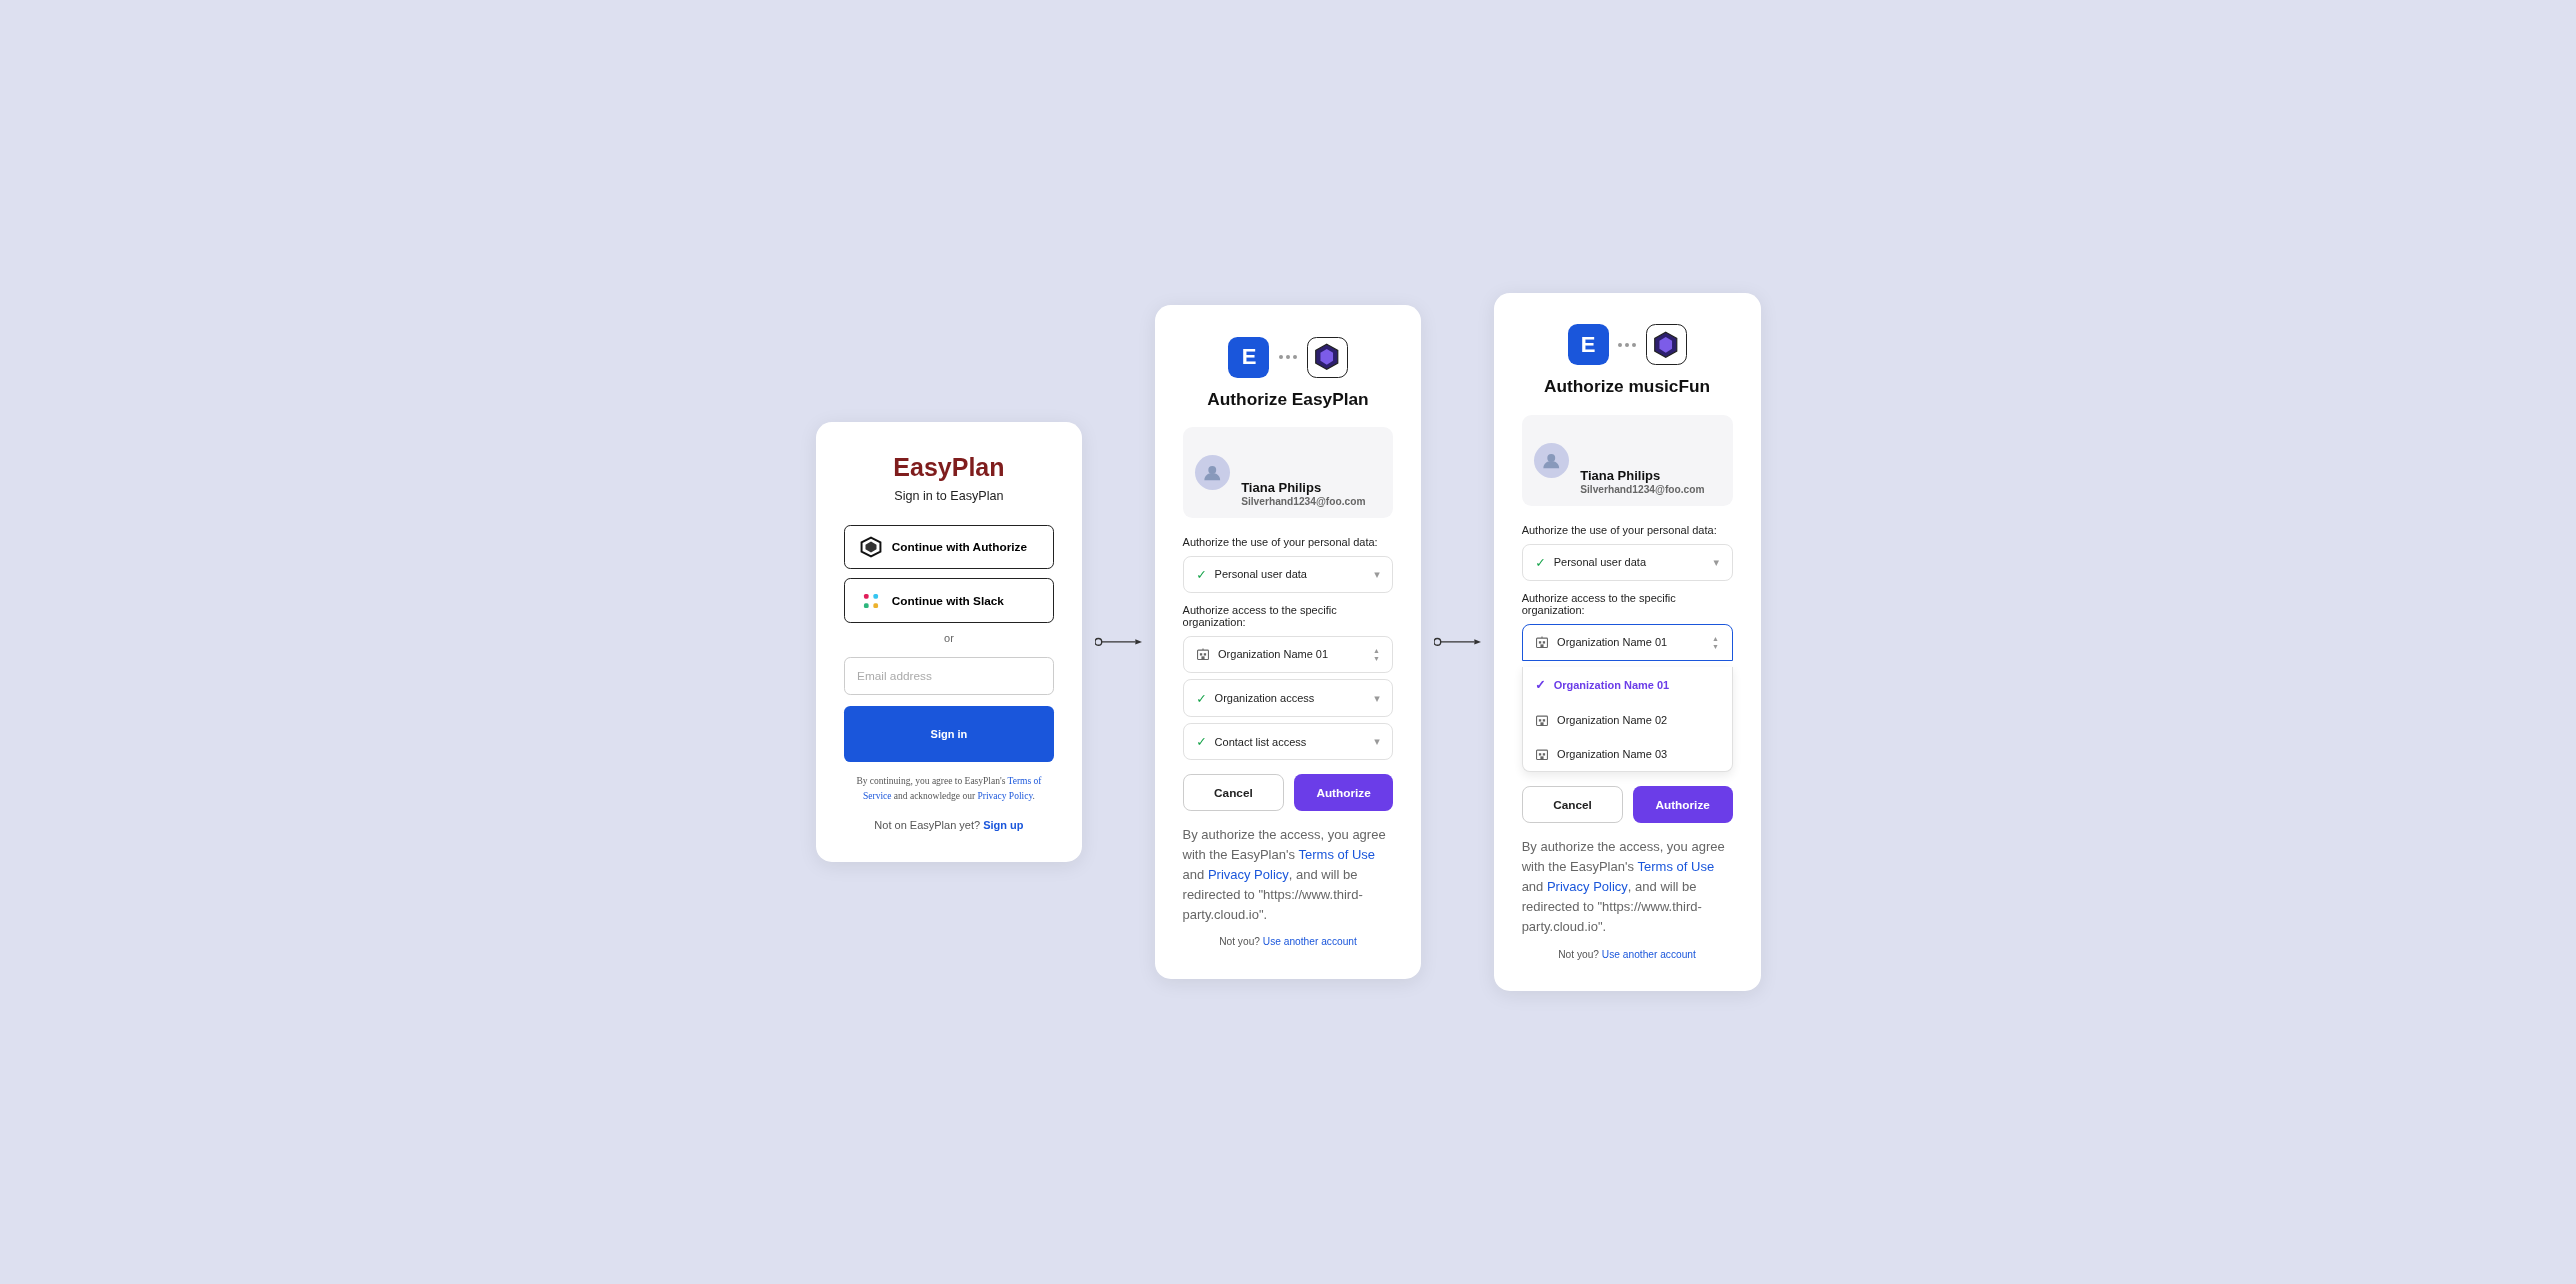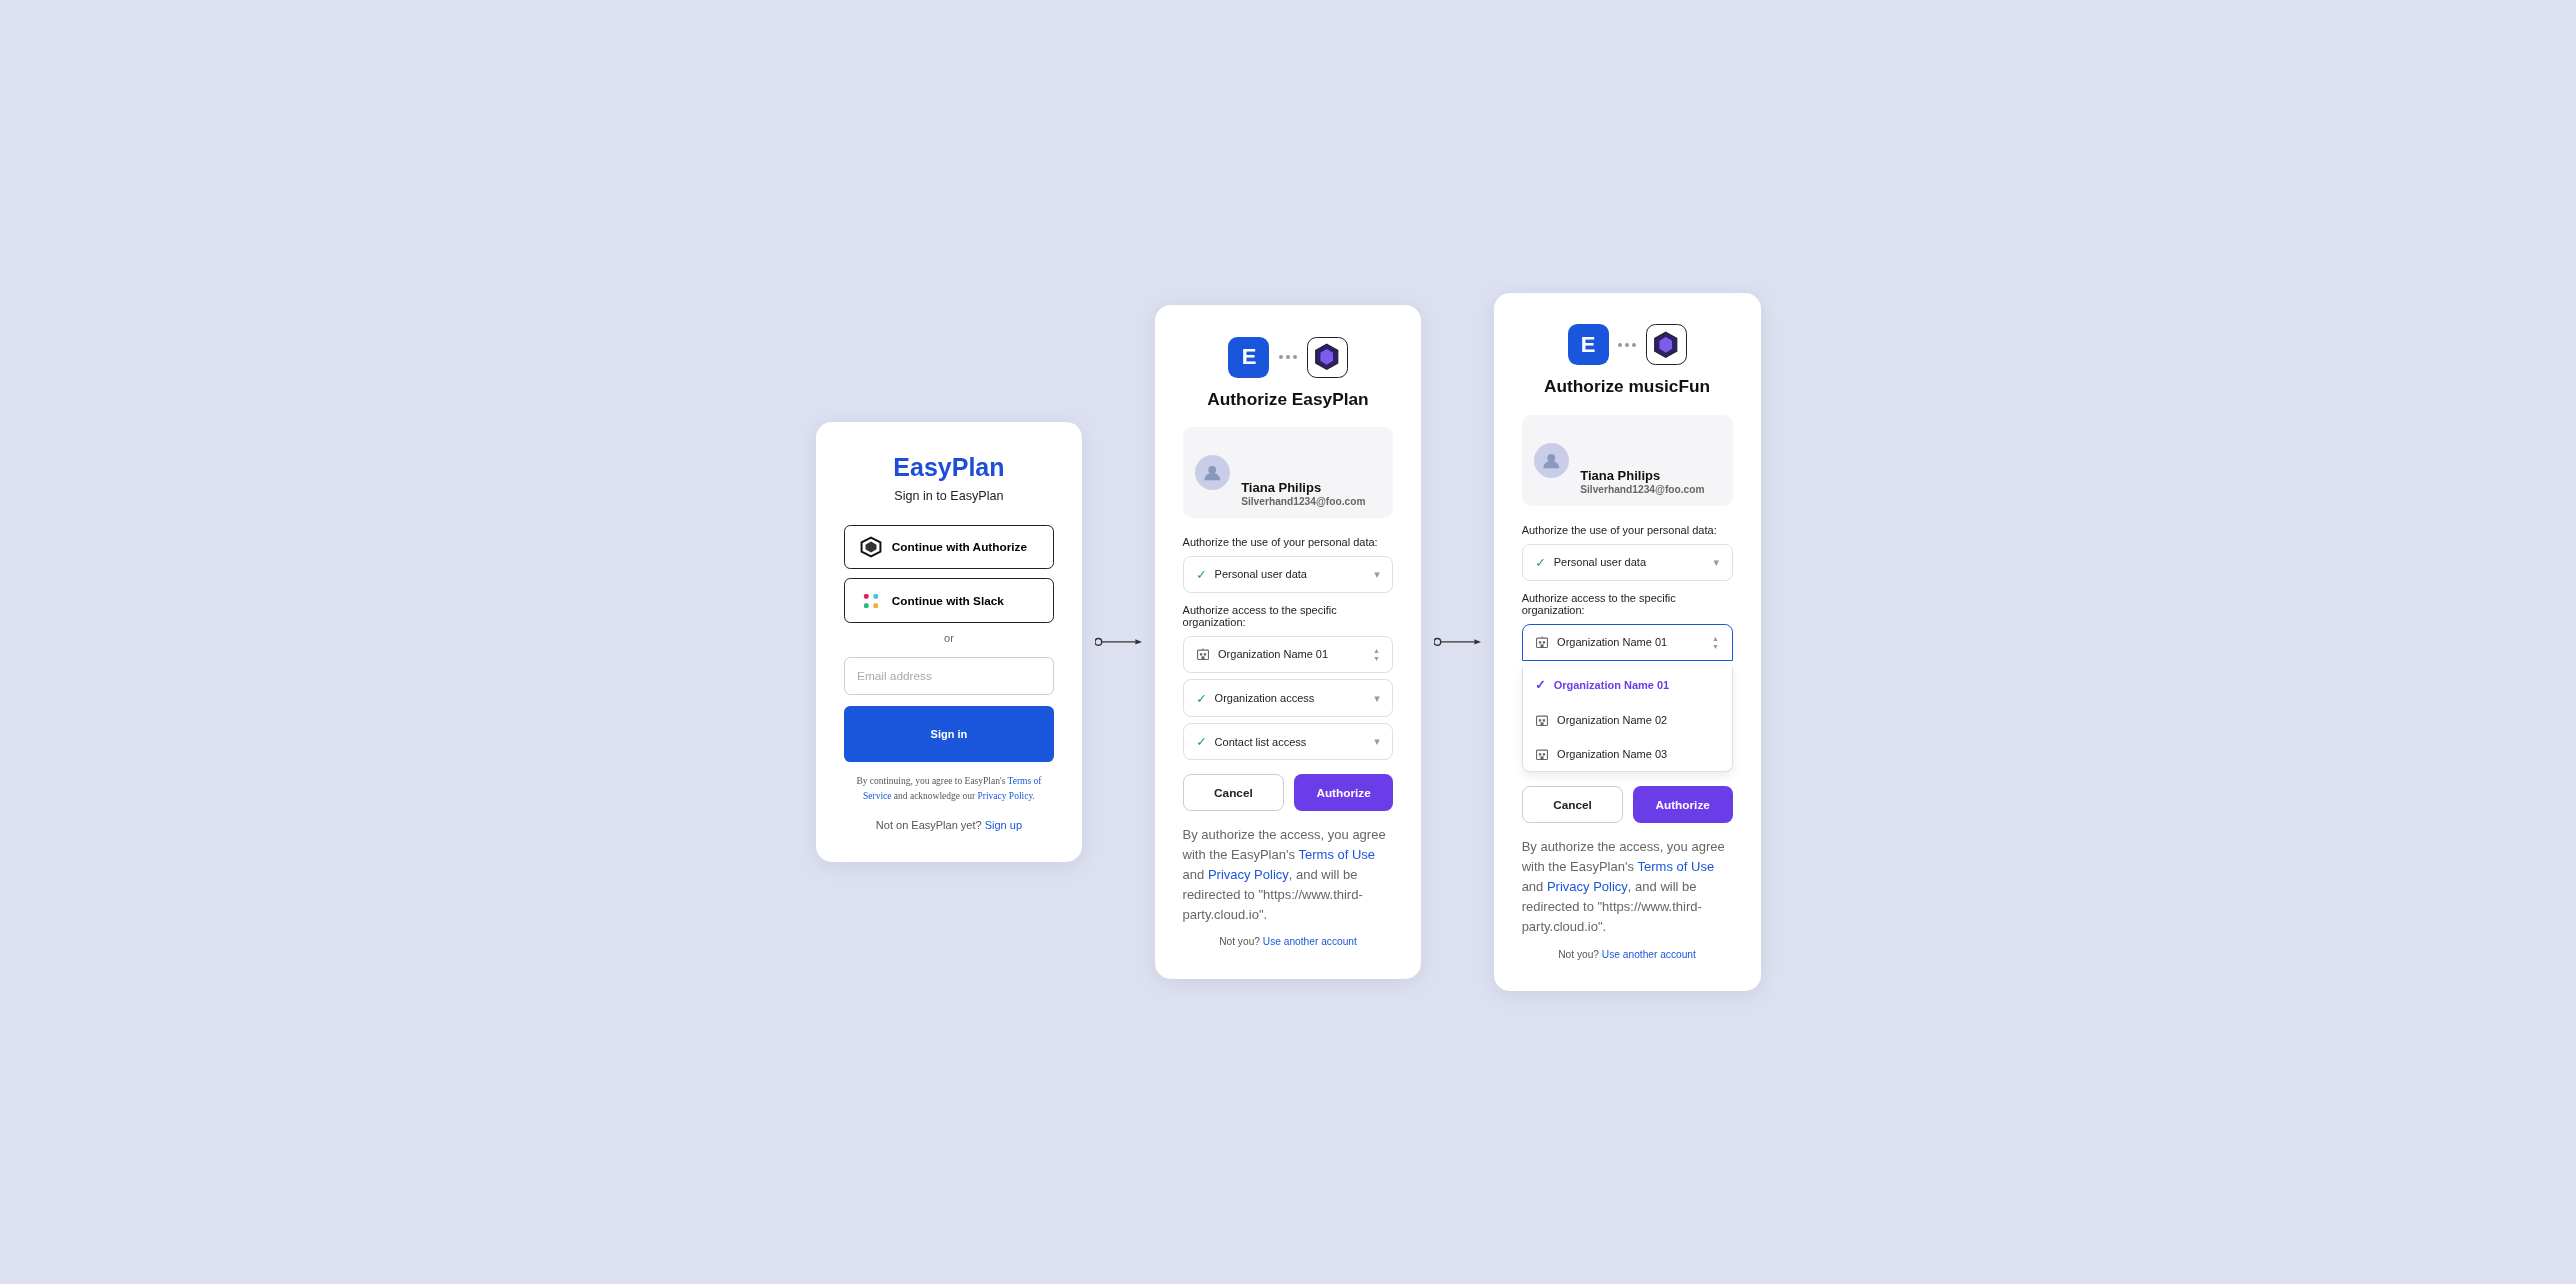--- a/index.html
+++ b/index.html
@@ -41,21 +41,21 @@
       height: 15.8px;
     }
 
     
     .signin-card {
       max-width: 299px;
     }
     .signin-card .logo-text {
       font-size: 25px;
       font-weight: 800;
-      color: #1d4ed8;
+      color: #7f1d1d;
       text-align: center;
       margin-bottom: 6.3px;
     }
     .signin-card .subtitle {
       text-align: center;
       font-size: 12.6px;
       color: #222;
       font-weight: 500;
       margin-bottom: 22px;
     }
@@ -114,21 +114,21 @@
       line-height: 1.5;
       margin-bottom: 15.8px;
       font-family: Liberation Serif, serif;
     }
     .terms-text a { color: #1a56db; text-decoration: none; }
     .not-member {
       font-size: 11px;
       color: #555;
       text-align: center;
     }
-    .not-member a { color: #1a56db; text-decoration: none; font-weight: 400; }
+    .not-member a { color: #1a56db; text-decoration: none; font-weight: 700; }
 
     
     .auth-card {
       max-width: 339px;
     }
     .auth-card-header {
       display: flex;
       align-items: center;
       justify-content: center;
       gap: 9.5px;

